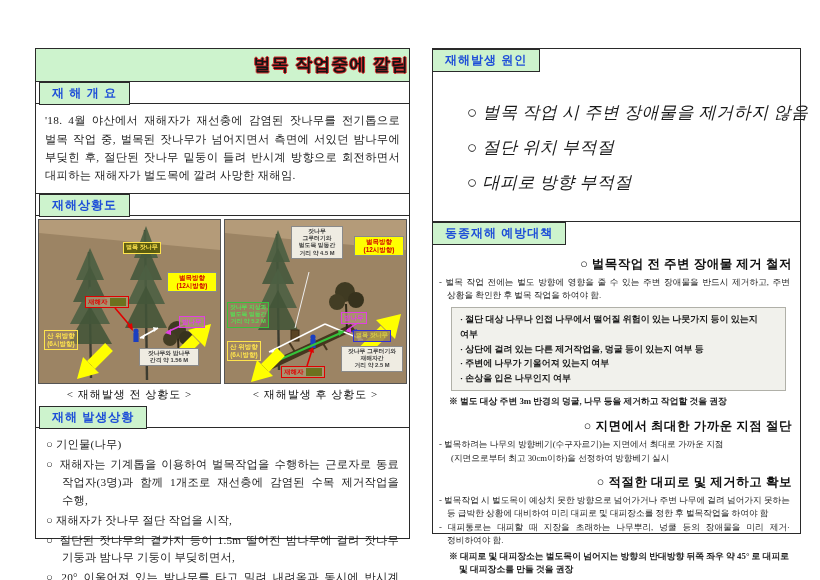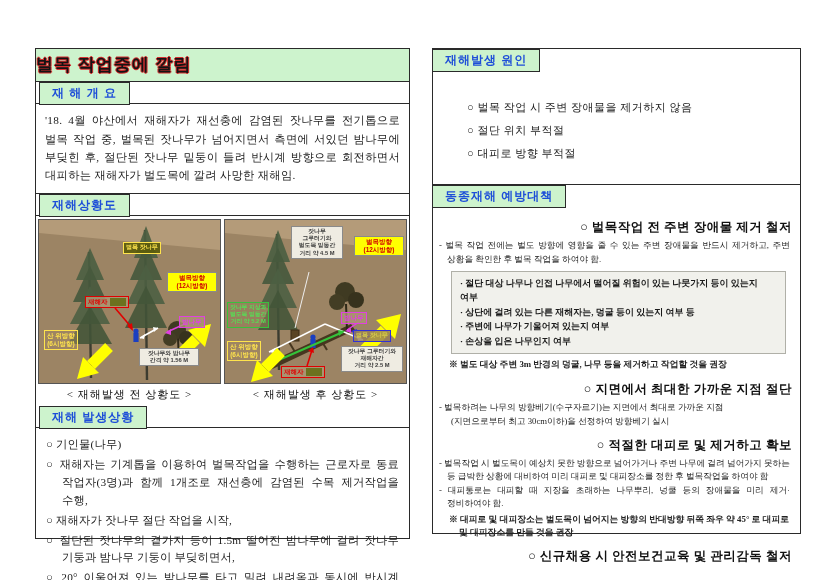--- a/index.html
+++ b/index.html
@@ -5,21 +5,21 @@
   html,body{margin:0;padding:0;}
   body{
     width:820px;height:580px;background:#ffffff;position:relative;
     font-family:"Liberation Serif", serif;color:#1a1a1a;overflow:hidden;
   }
   .page{position:absolute;border:1.6px solid #2a2a2a;background:#fff;box-sizing:border-box;}
   .page-left{left:35px;top:48px;width:375px;height:491px;}
   .page-right{left:432px;top:48px;width:369px;height:486px;}
 
   .title-bar{
-    background:#cdf3cd;border-bottom:1.8px solid #2a2a2a;text-align:left;
+    background:#cdf3cd;border-bottom:1.8px solid #2a2a2a;text-align:right;
     font-family:"Liberation Sans", sans-serif;font-weight:bold;font-size:17px;
     padding:4px 0 5px;color:#141414;letter-spacing:1px;
     text-shadow:-1px 0 #d43030,1px 0 #d43030,0 -1px #d43030,0 1px #d43030;
   }
   .tab{
     display:inline-block;background:#cdf3cd;border:1.5px solid #2a2a2a;
     font-family:"Liberation Sans", sans-serif;font-weight:bold;font-size:12px;
     padding:2px 12px;margin-left:3px;position:relative;z-index:2;margin-bottom:-1.6px;
     letter-spacing:1px;color:#1d4ed8;
   }
@@ -48,21 +48,21 @@
   .lb-green{border:1.5px solid #38c23c;color:#55e055;background:rgba(150,126,88,0.55);font-size:5.8px;}
   .lb-yellowline{border:1.5px solid #ffe44d;color:#ffe44d;background:rgba(160,134,96,0.5);font-size:6.5px;}
   .lb-white{background:#efece2;border:1px solid #8a8a8a;color:#3a3a3a;font-size:5.8px;font-weight:bold;}
   .dia-caption{
     text-align:center;font-size:11px;padding:3px 0 4px;letter-spacing:1px;color:#111;
   }
 
   .occ-body{padding:8px 10px 0;font-size:11.3px;line-height:1.58;word-break:keep-all;}
   .occ-item{padding-left:16px;text-indent:-16px;margin-bottom:2px;text-align:justify;letter-spacing:0.2px;font-family:Liberation Serif, serif;}
 
-  .cause-list{padding:26px 14px 20px 34px;font-size:11px;line-height:2.05;letter-spacing:0.5px;}
+  .cause-list{padding:26px 14px 20px 34px;font-size:17px;line-height:2.05;letter-spacing:0.5px;font-style:italic;}
   .cause-item{white-space:nowrap;}
 
   .prevention{border-top:1.6px solid #2a2a2a;}
   .pv-content{padding:4px 8px 6px 6px;}
   .pv-title{
     font-size:12.5px;font-weight:bold;margin:9px 0 3px 4px;letter-spacing:0.5px;color:#111;text-align:right;
   }
   .pv-line{font-size:8.7px;line-height:1.5;margin:1px 2px 1px 0;padding-left:8px;text-indent:-8px;text-align:justify;word-break:keep-all;color:#222;}
   .pv-note{font-size:8.8px;font-weight:bold;margin:3px 2px 2px 10px;padding-left:10px;text-indent:-10px;line-height:1.5;word-break:keep-all;color:#222;}
   .pv-box{background:#f1f1ec;border:1px solid #b0b0a8;margin:5px 6px 4px 12px;padding:4px 8px 5px;}
@@ -243,21 +243,21 @@
 
   <div class="prevention">
     <span class="tab flush">동종재해 예방대책</span>
     <div class="pv-content">
 
       <div>
         <div class="pv-title">○  벌목작업 전 주변 장애물 제거 철저</div>
         <div class="pv-line">- 벌목 작업 전에는 벌도 방향에 영향을 줄 수 있는 주변 장애물을 반드시 제거하고, 주변 상황을 확인한 후 벌목 작업을 하여야 함.</div>
         <div class="pv-box">
           <div class="bx">· 절단 대상 나무나 인접 나무에서 떨어질 위험이 있는 나뭇가지 등이 있는지 여부</div>
-          <div class="bx">· 상단에 걸려 있는 다른 재해자는, 덩굴 등이 있는지 여부 등</div>
+          <div class="bx">· 상단에 걸려 있는 다른 제거작업을, 덩굴 등이 있는지 여부 등</div>
           <div class="bx">· 주변에 나무가 기울어져 있는지 여부</div>
           <div class="bx">· 손상을 입은 나무인지 여부</div>
         </div>
         <div class="pv-note">※ 벌도 대상 주변 3m 반경의 덩굴, 나무 등을 제거하고 작업할 것을 권장</div>
       </div>
 
       <div>
         <div class="pv-title">○  지면에서 최대한 가까운 지점 절단</div>
         <div class="pv-line">- 벌목하려는 나무의 방향베기(수구자르기)는 지면에서 최대로 가까운 지점</div>
         <div class="pv-line" style="padding-left:12px;text-indent:0;">(지면으로부터 최고 30cm이하)을 선정하여 방향베기 실시</div>

